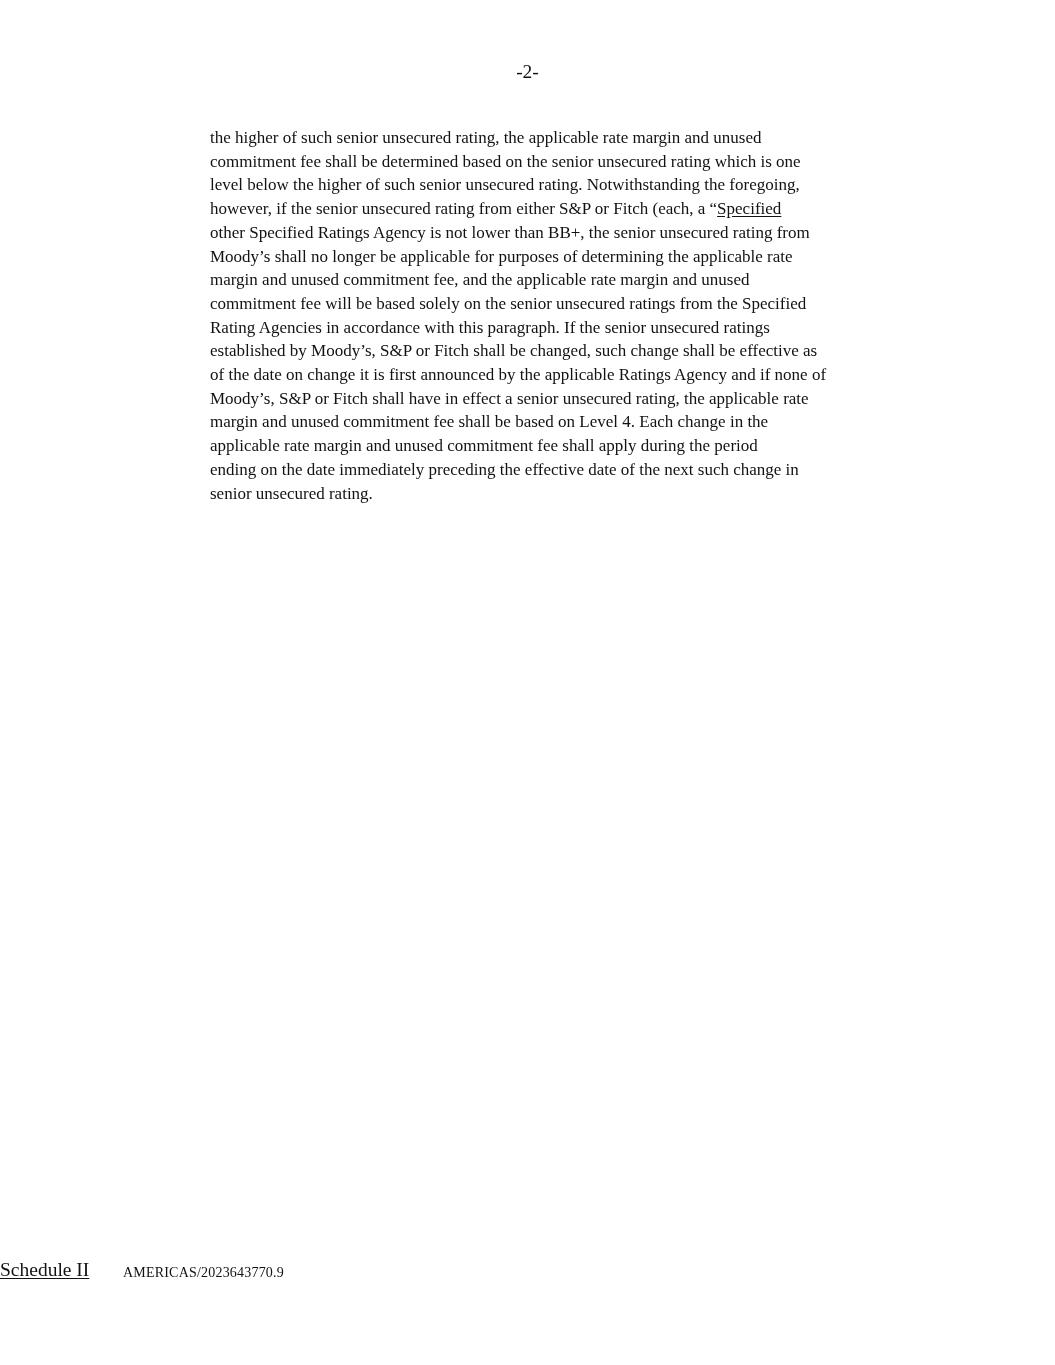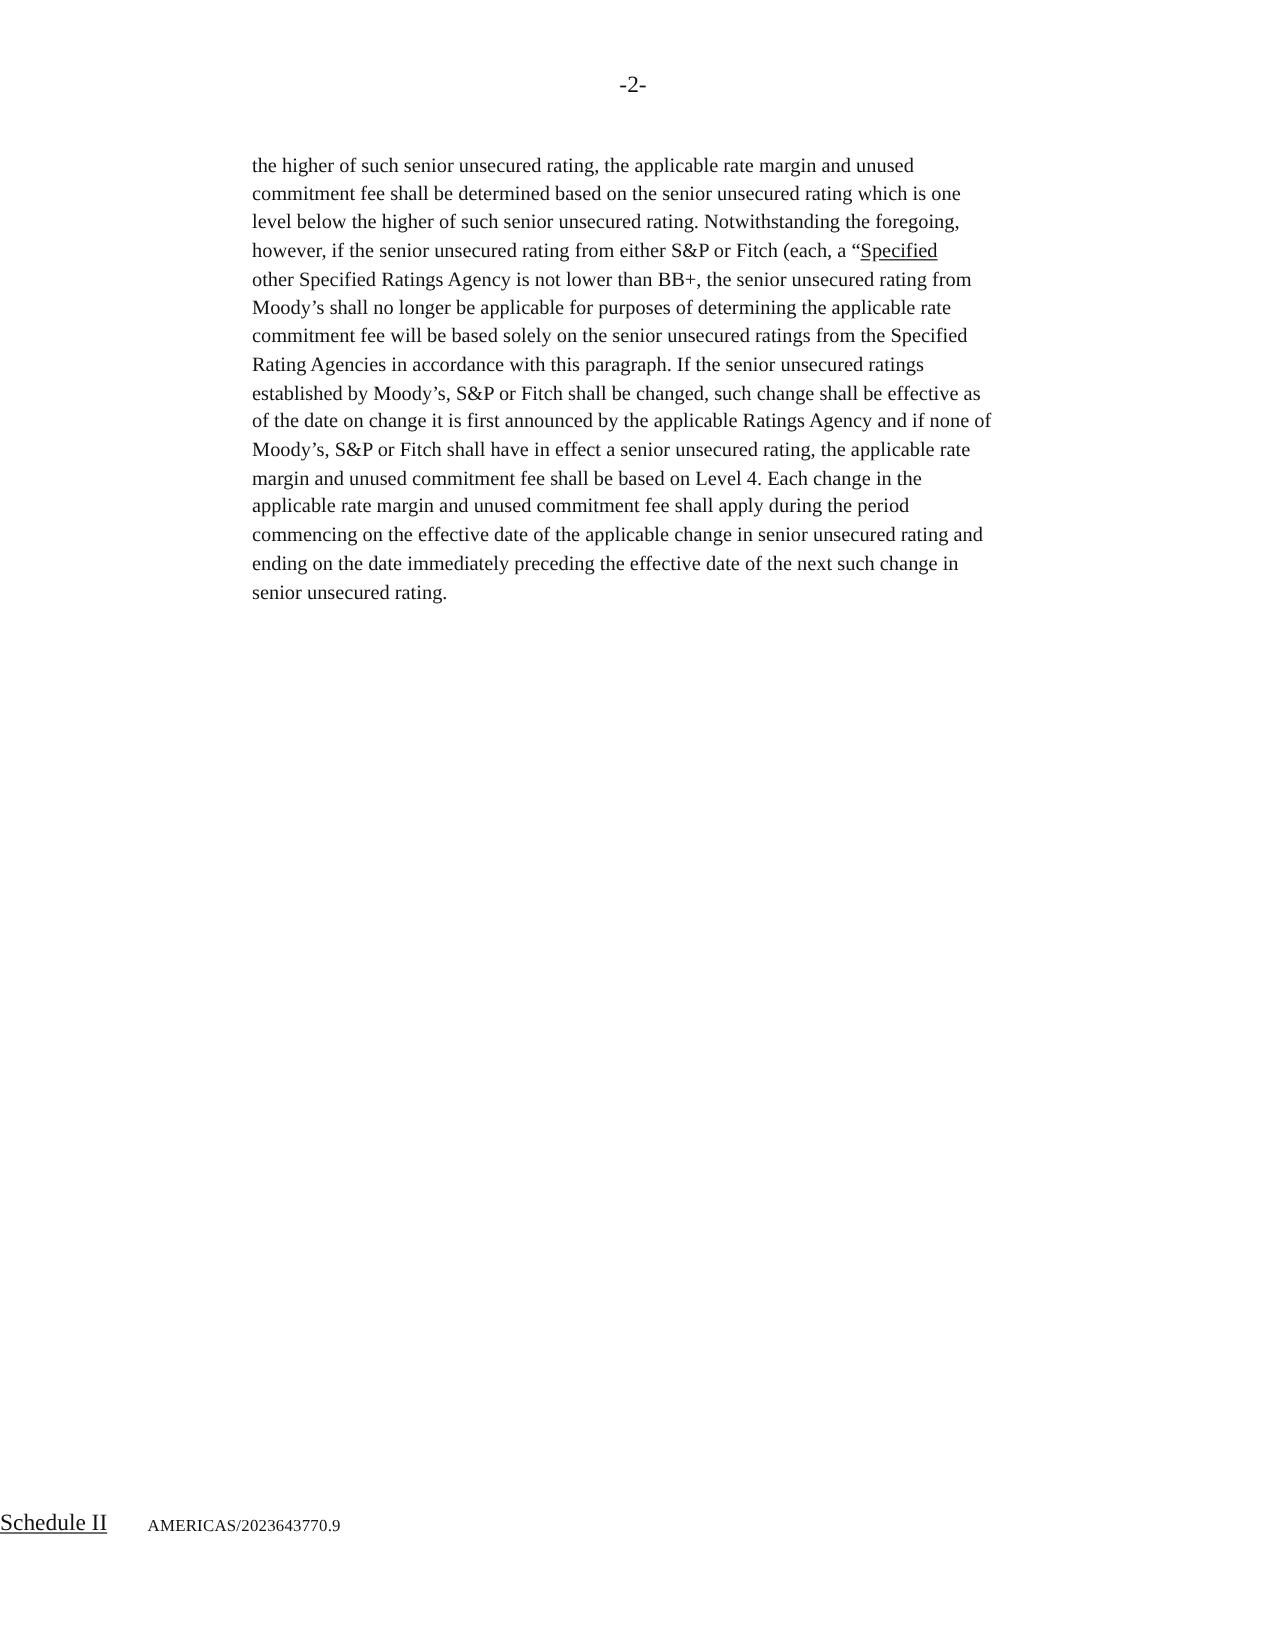--- a/index.html
+++ b/index.html
@@ -68,28 +68,28 @@
 
   <div class="page-number">-2-</div>
 
   <div class="body-paragraph">
       <div class="line"><span>the higher of such senior unsecured rating, the applicable rate margin and unused</span></div>
       <div class="line"><span>commitment fee shall be determined based on the senior unsecured rating which is one</span></div>
       <div class="line"><span>level below the higher of such senior unsecured rating. Notwithstanding the foregoing,</span></div>
       <div class="line"><span>however, if the senior unsecured rating from either S&amp;P or Fitch (each, a “</span><span class="u">Specified</span></div>
       <div class="line"><span>other Specified Ratings Agency is not lower than BB+, the senior unsecured rating from</span></div>
       <div class="line"><span>Moody’s shall no longer be applicable for purposes of determining the applicable rate</span></div>
+      <div class="line"><span>margin and unused commitment fee, and the applicable rate margin and unused</span></div>
       <div class="line"><span>commitment fee will be based solely on the senior unsecured ratings from the Specified</span></div>
       <div class="line"><span>Rating Agencies in accordance with this paragraph. If the senior unsecured ratings</span></div>
       <div class="line"><span>established by Moody’s, S&amp;P or Fitch shall be changed, such change shall be effective as</span></div>
       <div class="line"><span>of the date on change it is first announced by the applicable Ratings Agency and if none of</span></div>
       <div class="line"><span>Moody’s, S&amp;P or Fitch shall have in effect a senior unsecured rating, the applicable rate</span></div>
       <div class="line"><span>margin and unused commitment fee shall be based on Level 4. Each change in the</span></div>
       <div class="line"><span>applicable rate margin and unused commitment fee shall apply during the period</span></div>
-      <div class="line"><span>commencing on the effective date of the applicable change in senior unsecured rating and</span></div>
       <div class="line"><span>ending on the date immediately preceding the effective date of the next such change in</span></div>
       <div class="line"><span>senior unsecured rating.</span></div>
     </div>
 
   <div class="footer-docid">AMERICAS/2023643770.9</div>
 
   <div class="footer-schedule">
     <span>Schedule II</span>
   </div>
 

